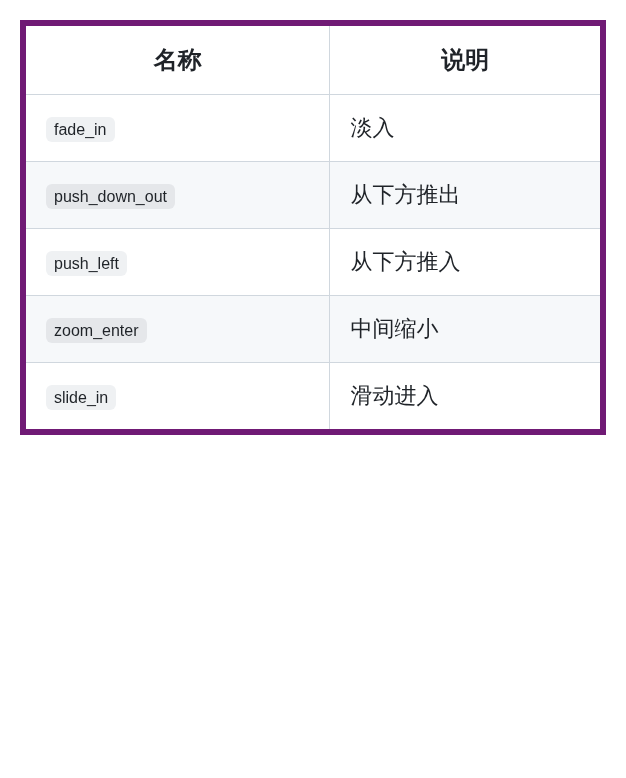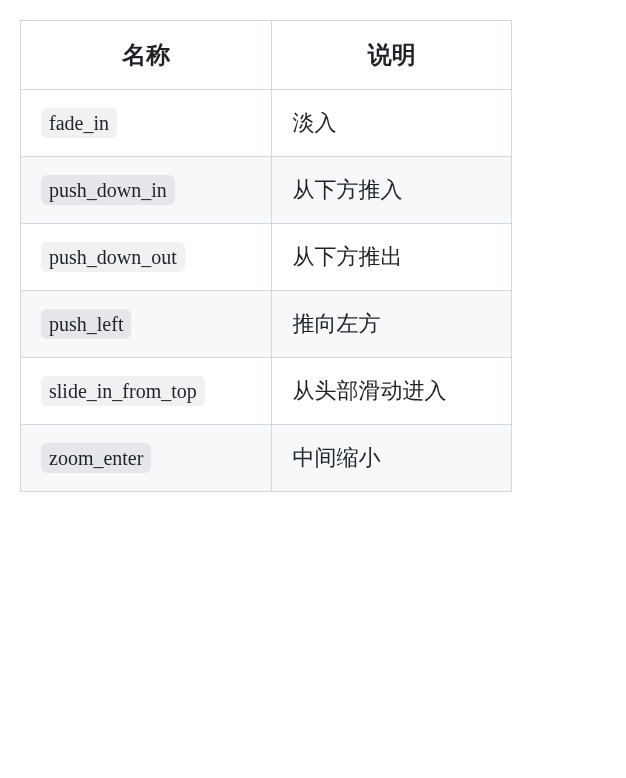--- a/index.html
+++ b/index.html
@@ -6,23 +6,23 @@
       box-sizing: border-box;
       margin: 0;
       padding: 0;
     }
     body {
       font-family: -apple-system, BlinkMacSystemFont, "Segoe UI", Helvetica, Arial, sans-serif;
       background: #ffffff;
       padding: 20px;
     }
     table {
-      width: 492px;
+      width: 586px;
       border-collapse: collapse;
-      border: 1px solid #701a75;
+      border: 6px solid #701a75;
     }
     thead th {
       background: #ffffff;
       font-weight: 700;
       font-size: 24px;
       text-align: center;
       padding: 18px 20px;
       border: 1px solid #d0d7de;
       color: #1f2328;
     }
@@ -36,22 +36,22 @@
     tbody tr:nth-child(even) td {
       background: #f6f8fa;
     }
     tbody tr:nth-child(odd) td {
       background: #ffffff;
     }
     code {
       background: #eff1f3;
       border-radius: 6px;
       padding: 4px 8px;
-      font-family: Liberation Serif, serif;
-      font-size: 20px;
+      font-family: Liberation Sans, sans-serif;
+      font-size: 16px;
       color: #1f2328;
     }
     tbody tr:nth-child(even) code {
       background: #e5e7ea;
     }
   </style>
 </head>
 <body>
 
 <table>
@@ -60,33 +60,29 @@
       <th>名称</th>
       <th>说明</th>
     </tr>
   </thead>
   <tbody>
     <tr>
       <td><code>fade_in</code></td>
       <td>淡入</td>
     </tr>
     <tr>
-      <td><code>push_down_in</code></td>
-      <td>从下方推入</td>
-    </tr>
-    <tr>
       <td><code>push_down_out</code></td>
       <td>从下方推出</td>
     </tr>
     <tr>
       <td><code>push_left</code></td>
-      <td>推向左方</td>
-    </tr>
-    <tr>
-      <td><code>slide_in_from_top</code></td>
-      <td>从头部滑动进入</td>
+      <td>从下方推入</td>
     </tr>
     <tr>
       <td><code>zoom_enter</code></td>
       <td>中间缩小</td>
     </tr>
+    <tr>
+      <td><code>slide_in</code></td>
+      <td>滑动进入</td>
+    </tr>
   </tbody>
 </table>
 
 </body></html>

